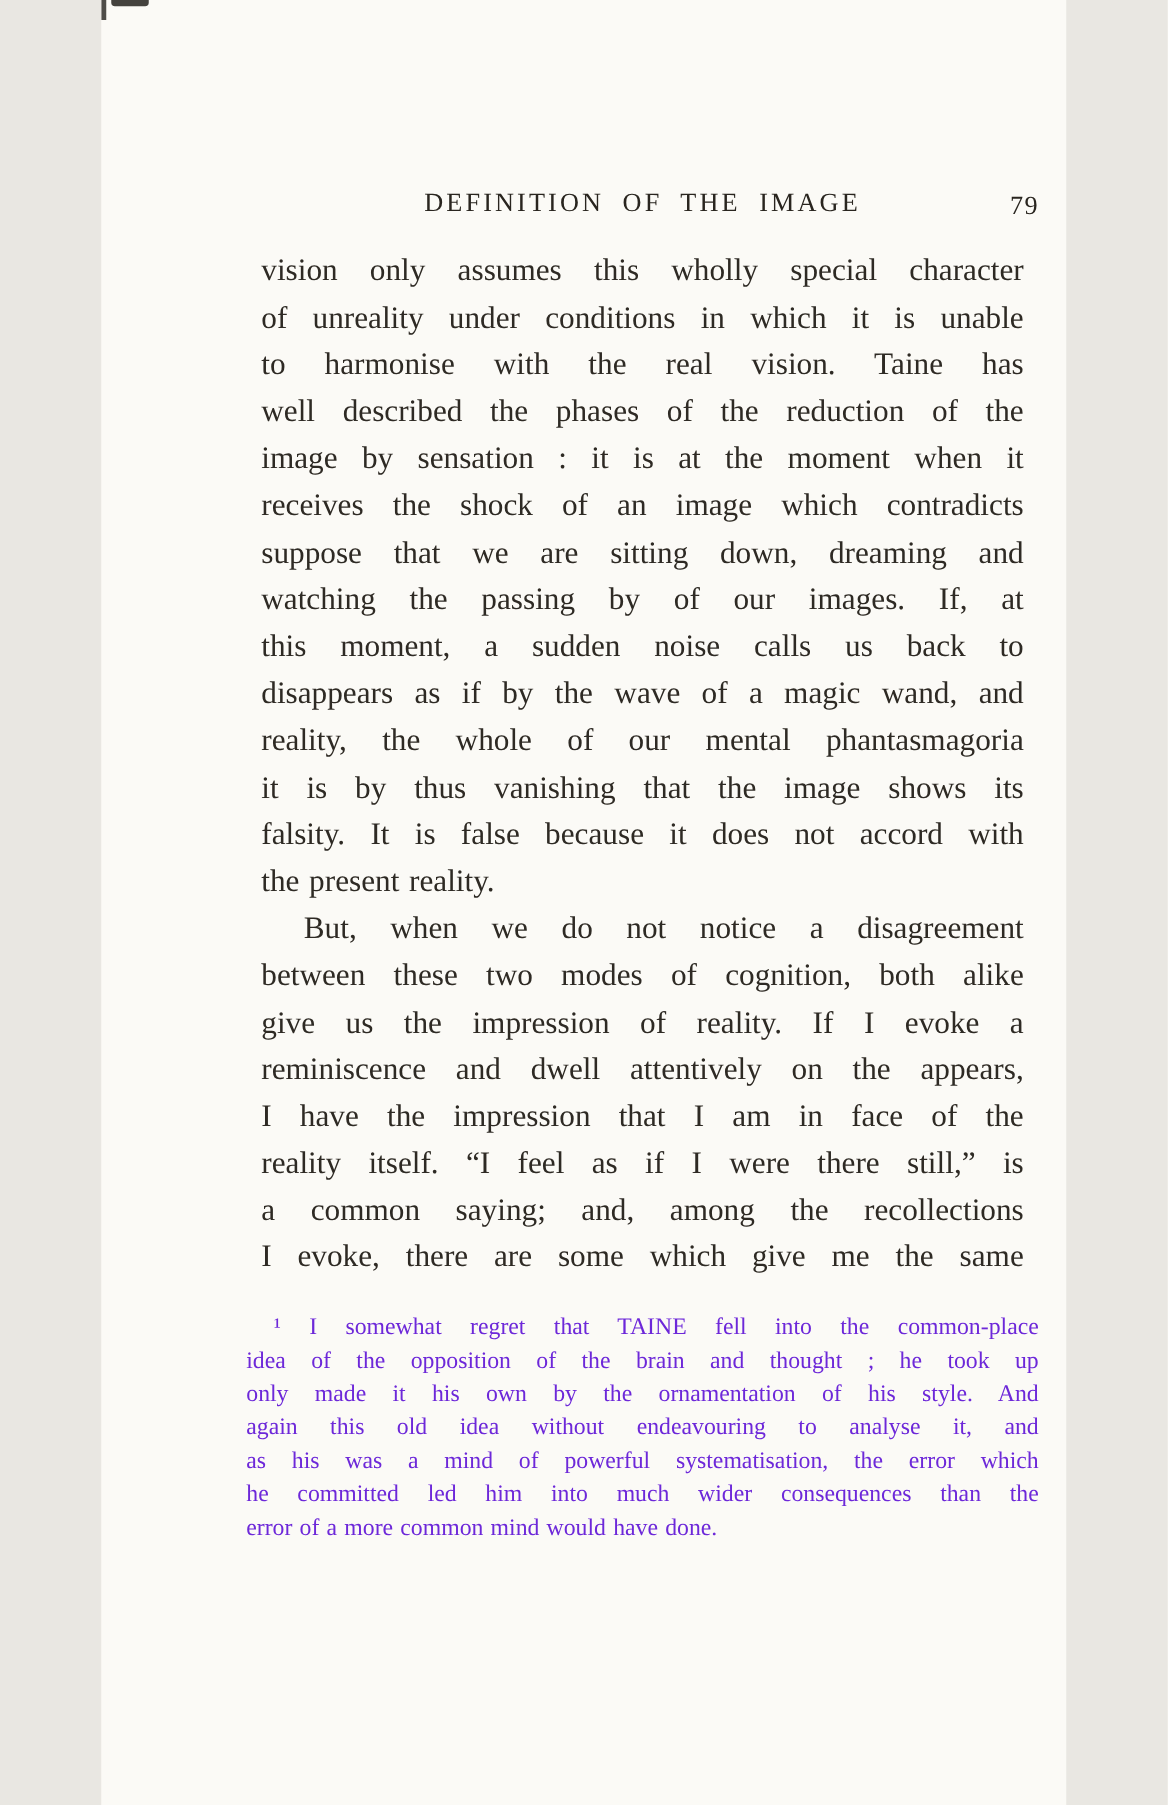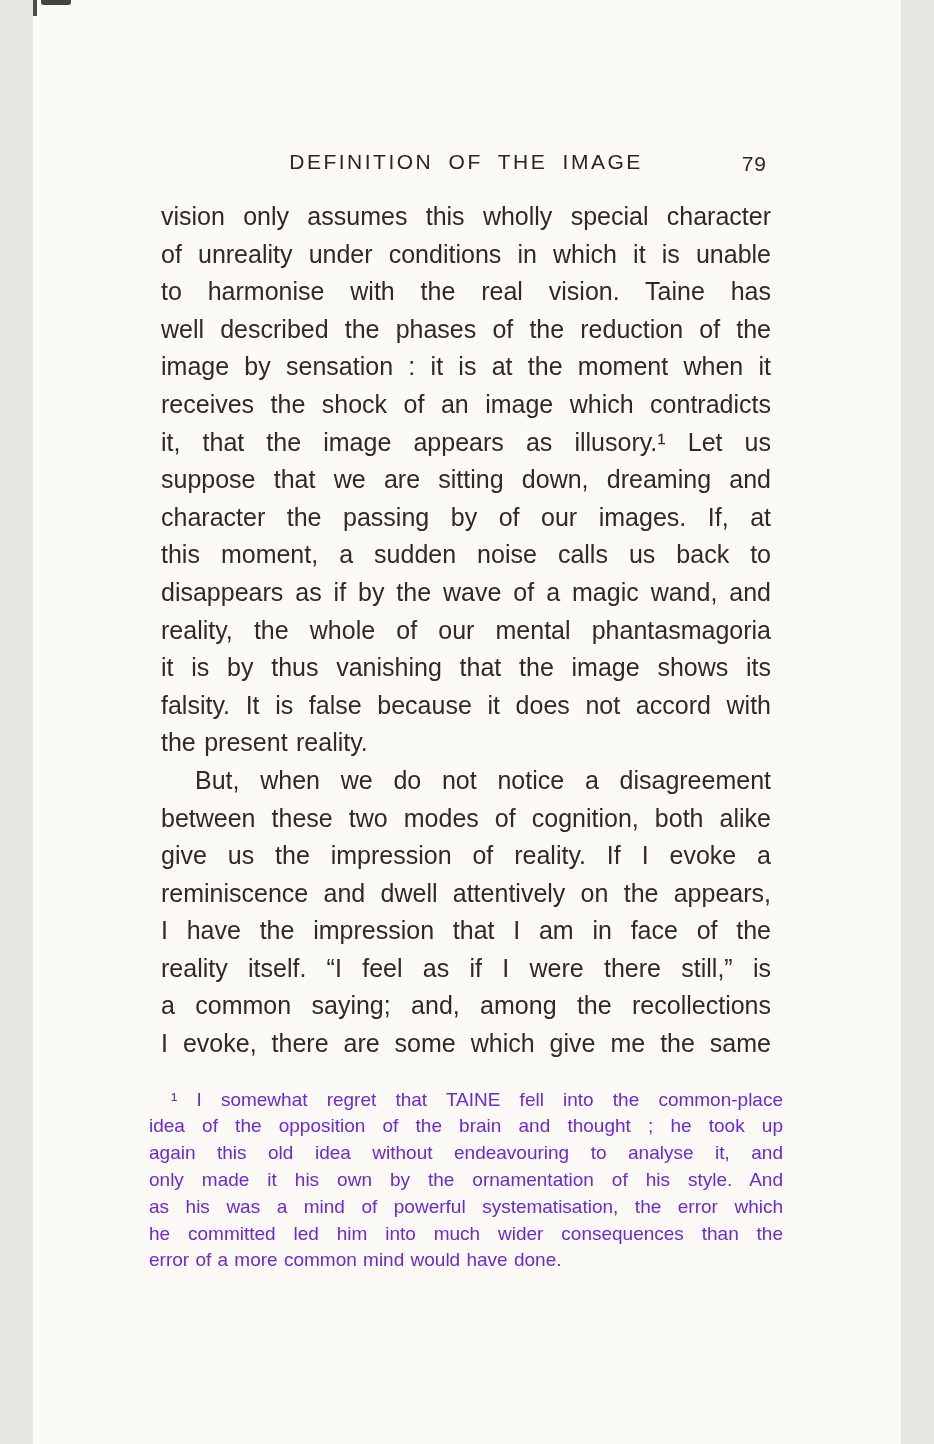--- a/index.html
+++ b/index.html
@@ -1,22 +1,22 @@
 <!DOCTYPE html>
 <html><head>
 <meta charset="utf-8">
 <style>
   html, body { margin: 0; padding: 0; background: #e9e7e2; }
   .page {
     position: relative;
-    width: 868px;
+    width: 772px;
     height: 1444px;
     margin: 0 auto;
     background: #fbfaf6;
-    font-family: Liberation Sans, sans-serif;
+    font-family: Liberation Serif, serif;
     color: #2e2a24;
     overflow: hidden;
   }
   
   .artifact-a {
     position: absolute; left: 8px; top: 0; width: 30px; height: 5px;
     background: #23211d; border-radius: 0 0 3px 3px; opacity: .85;
   }
   .artifact-b {
     position: absolute; left: 0; top: 0; width: 4px; height: 16px;
@@ -36,21 +36,21 @@
   .header-title {
     display: block;
     text-align: center;
     font-size: 21px;
     letter-spacing: 2.5px;
     word-spacing: 7px;
     color: #29251f;
   }
   .page-number {
     position: absolute;
-    right: 16px;
+    right: 0;
     top: 2px;
     font-size: 21px;
     letter-spacing: 1px;
     color: #29251f;
   }
   .body-text { margin: 12px; }
   .line {
     font-size: 25px;
     line-height: 37.6px;
     text-align: justify;
@@ -89,44 +89,43 @@
     </div>
 
     <div class="body-text">
 
     <div class="line">vision only assumes this wholly special character</div>
         <div class="line">of unreality under conditions in which it is unable</div>
         <div class="line">to harmonise with the real vision. Taine has</div>
         <div class="line">well described the phases of the reduction of the</div>
         <div class="line">image by sensation : it is at the moment when it</div>
         <div class="line">receives the shock of an image which contradicts</div>
-        <div class="line">it, that the image appears as illusory.¹ Let us</div>
         <div class="line">suppose that we are sitting down, dreaming and</div>
-        <div class="line">character the passing by of our images. If, at</div>
+        <div class="line">watching the passing by of our images. If, at</div>
         <div class="line">this moment, a sudden noise calls us back to</div>
         <div class="line">disappears as if by the wave of a magic wand, and</div>
         <div class="line">reality, the whole of our mental phantasmagoria</div>
         <div class="line">it is by thus vanishing that the image shows its</div>
         <div class="line">falsity. It is false because it does not accord with</div>
         <div class="line para-end">the present reality.</div>
         <div class="line para-start">But, when we do not notice a disagreement</div>
         <div class="line">between these two modes of cognition, both alike</div>
         <div class="line">give us the impression of reality. If I evoke a</div>
         <div class="line">reminiscence and dwell attentively on the appears,</div>
         <div class="line">I have the impression that I am in face of the</div>
         <div class="line">reality itself. “I feel as if I were there still,” is</div>
         <div class="line">a common saying; and, among the recollections</div>
         <div class="line">I evoke, there are some which give me the same</div>
       </div>
 
     <div class="footnote">
 
     <div class="fn-line fn-start">¹ I somewhat regret that TAINE fell into the common-place</div>
         <div class="fn-line">idea of the opposition of the brain and thought ; he took up</div>
+        <div class="fn-line">only made it his own by the ornamentation of his style. And</div>
         <div class="fn-line">again this old idea without endeavouring to analyse it, and</div>
-        <div class="fn-line">only made it his own by the ornamentation of his style. And</div>
         <div class="fn-line">as his was a mind of powerful systematisation, the error which</div>
         <div class="fn-line">he committed led him into much wider consequences than the</div>
         <div class="fn-line para-end">error of a more common mind would have done.</div>
       </div>
 
   </div>
 </div>
 
 </body></html>

